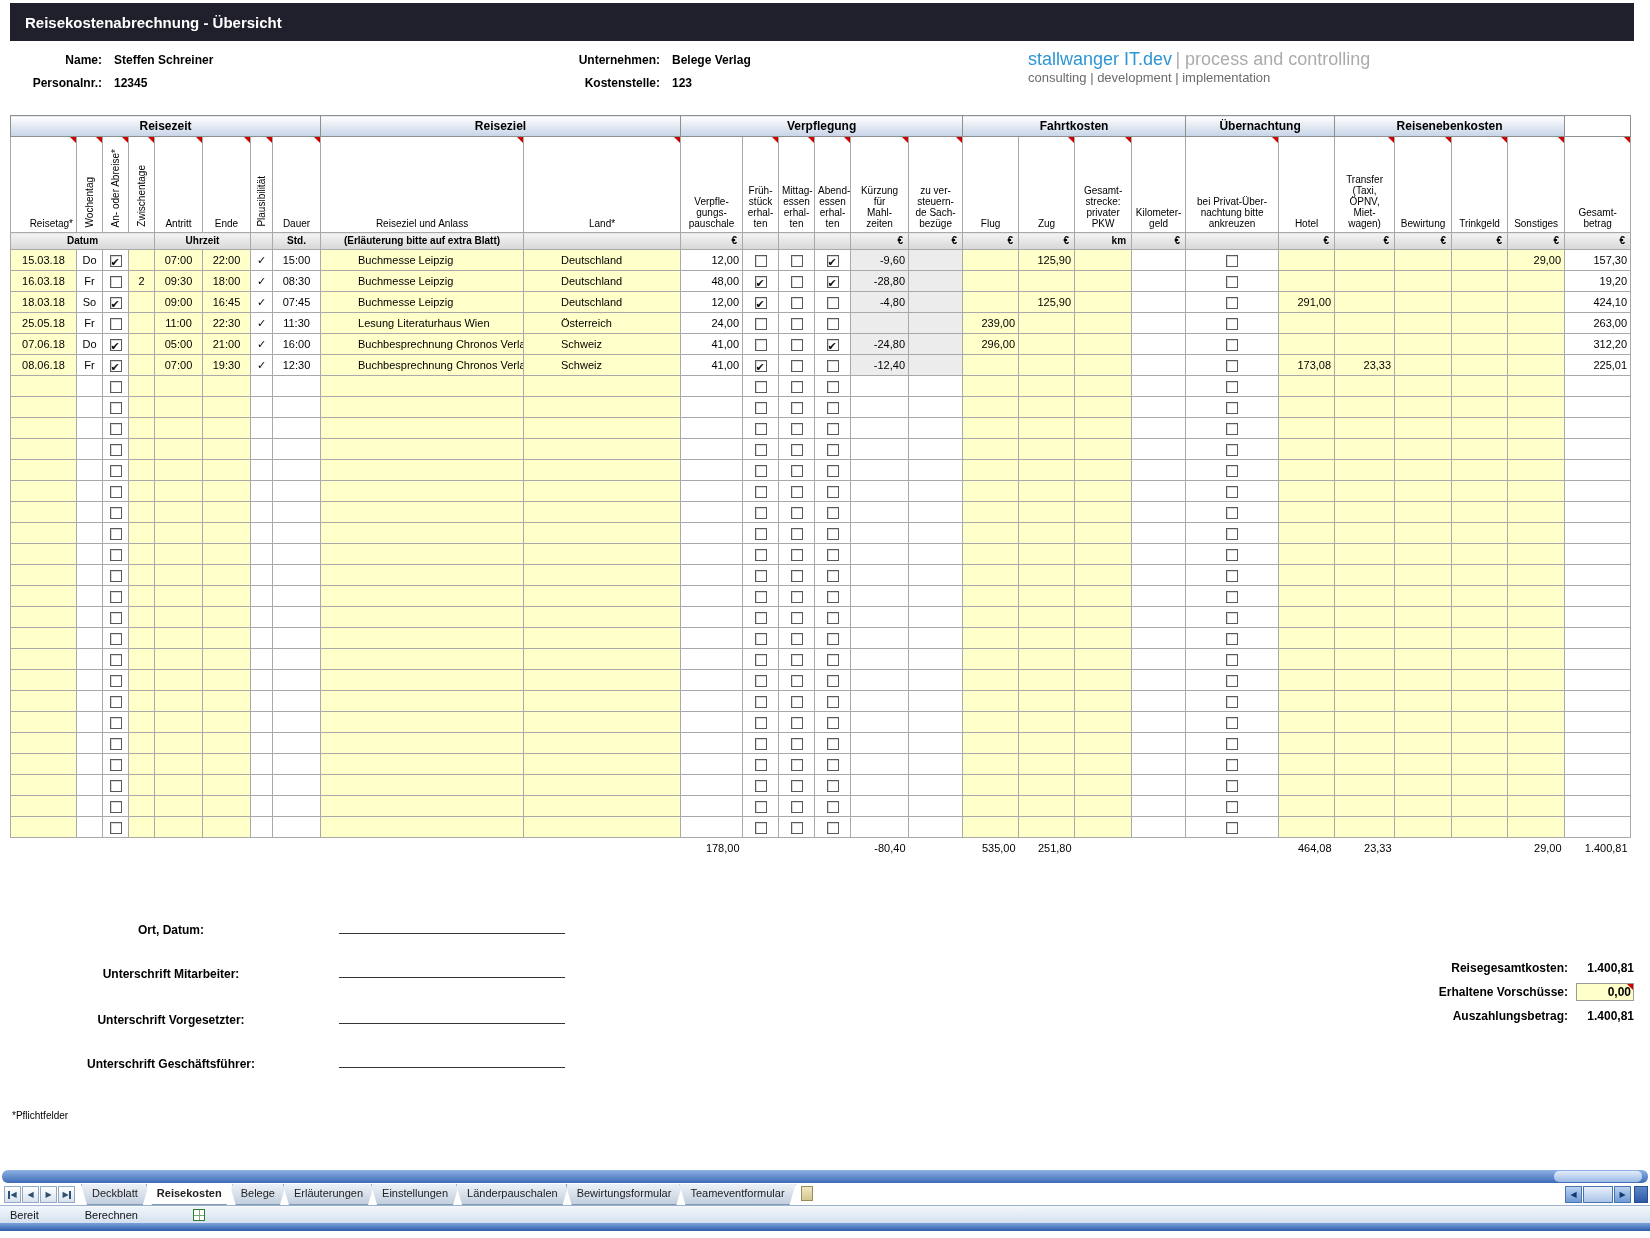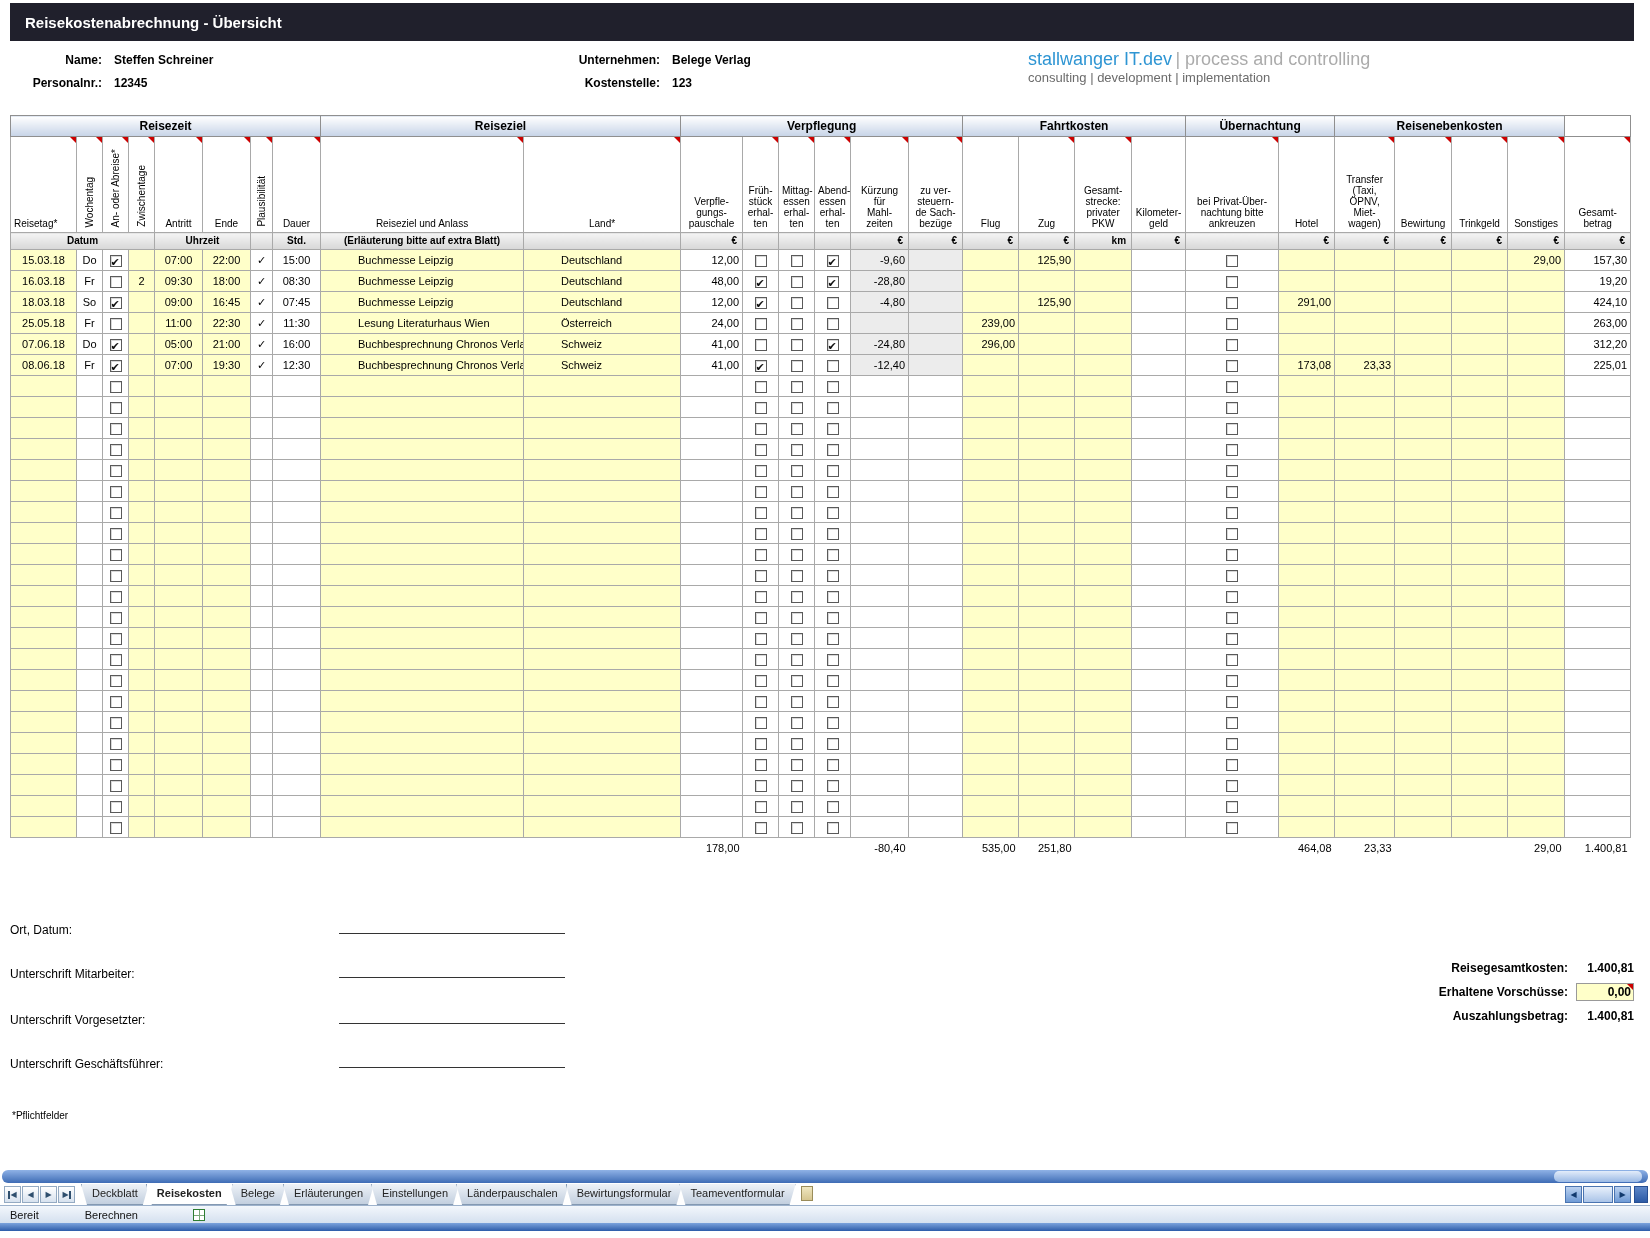--- a/index.html
+++ b/index.html
@@ -21,21 +21,21 @@
   .grid th, .grid td { border:1px solid #a9a9a9; overflow:hidden; white-space:nowrap; padding:0 3px; }
   .grid td { height:20px; line-height:20px; }
 
   tr.grp th { height:21px; font-weight:bold; font-size:12px; text-align:center;
               background:linear-gradient(#ffffff,#c6d3e7); border:1px solid #8f8f8f; }
   tr.grp th.nogrp { background:#fff; border-left:1px solid #a9a9a9; }
 
   tr.cols th { height:96px; vertical-align:bottom; font-weight:normal; font-size:10px;
                text-align:center; background:#fff; position:relative; padding-bottom:3px; }
   tr.cols th.ml { white-space:pre-line; line-height:11px; }
-  tr.cols th.tal { text-align:left; }
+  tr.cols th.tal { text-align:right; }
   tr.cols th .v { writing-mode:vertical-rl; transform:rotate(180deg); display:inline-block;
                   max-height:92px; white-space:nowrap; }
   .note::before { content:""; position:absolute; top:0; right:0; width:0; height:0;
                   border-left:6px solid transparent; border-top:6px solid #cc0000; }
 
   tr.units th { height:16px; line-height:16px; font-size:10px; font-weight:bold; text-align:center;
                 background:linear-gradient(#f4f4f4,#d7d7d7); }
   tr.units th.r { text-align:right; padding-right:5px; }
 
   td.c { text-align:center; }
@@ -45,21 +45,21 @@
   td.calc { background:#ececec; }
 
   .cb { display:inline-block; width:12px; height:12px; border:1px solid #5a5a5a; background:#fff;
         position:relative; vertical-align:middle; box-shadow:inset 1px 1px 0 #d8d8d8; }
   .cb.on::after { content:"✔"; position:absolute; left:0; top:-4px; font-size:11px; color:#111; }
 
   tfoot td { border:none !important; background:#fff; height:22px; line-height:22px; font-size:11px; }
 
   .footer { position:relative; height:272px; font-size:12px; }
   .sigrow { position:absolute; left:0; height:18px; }
-  .siglabel { display:inline-block; width:322px; text-align:left; font-weight:normal; }
+  .siglabel { display:inline-block; width:322px; text-align:center; font-weight:bold; }
   .sigline { display:inline-block; width:226px; border-bottom:1px solid #333; height:14px; margin-left:7px; }
   .totrow { position:absolute; right:0; height:20px; display:flex; align-items:center; }
   .totlabel { display:inline-block; width:300px; text-align:right; font-weight:bold; margin-right:8px; }
   .totval { display:inline-block; width:58px; text-align:right; font-weight:bold; }
   .yellowbox { background:#ffffc9; border:1px solid #999; position:relative; height:18px; line-height:17px; padding-right:2px; }
   .pflicht { position:absolute; left:2px; top:252px; font-size:10px; }
 
   .chrome { position:absolute; left:0; top:1170px; width:1650px; }
   .hscroll { height:13px; margin:0 2px; border-radius:6px; position:relative;
              background:linear-gradient(#8fb2e6,#3e6cb5); }

